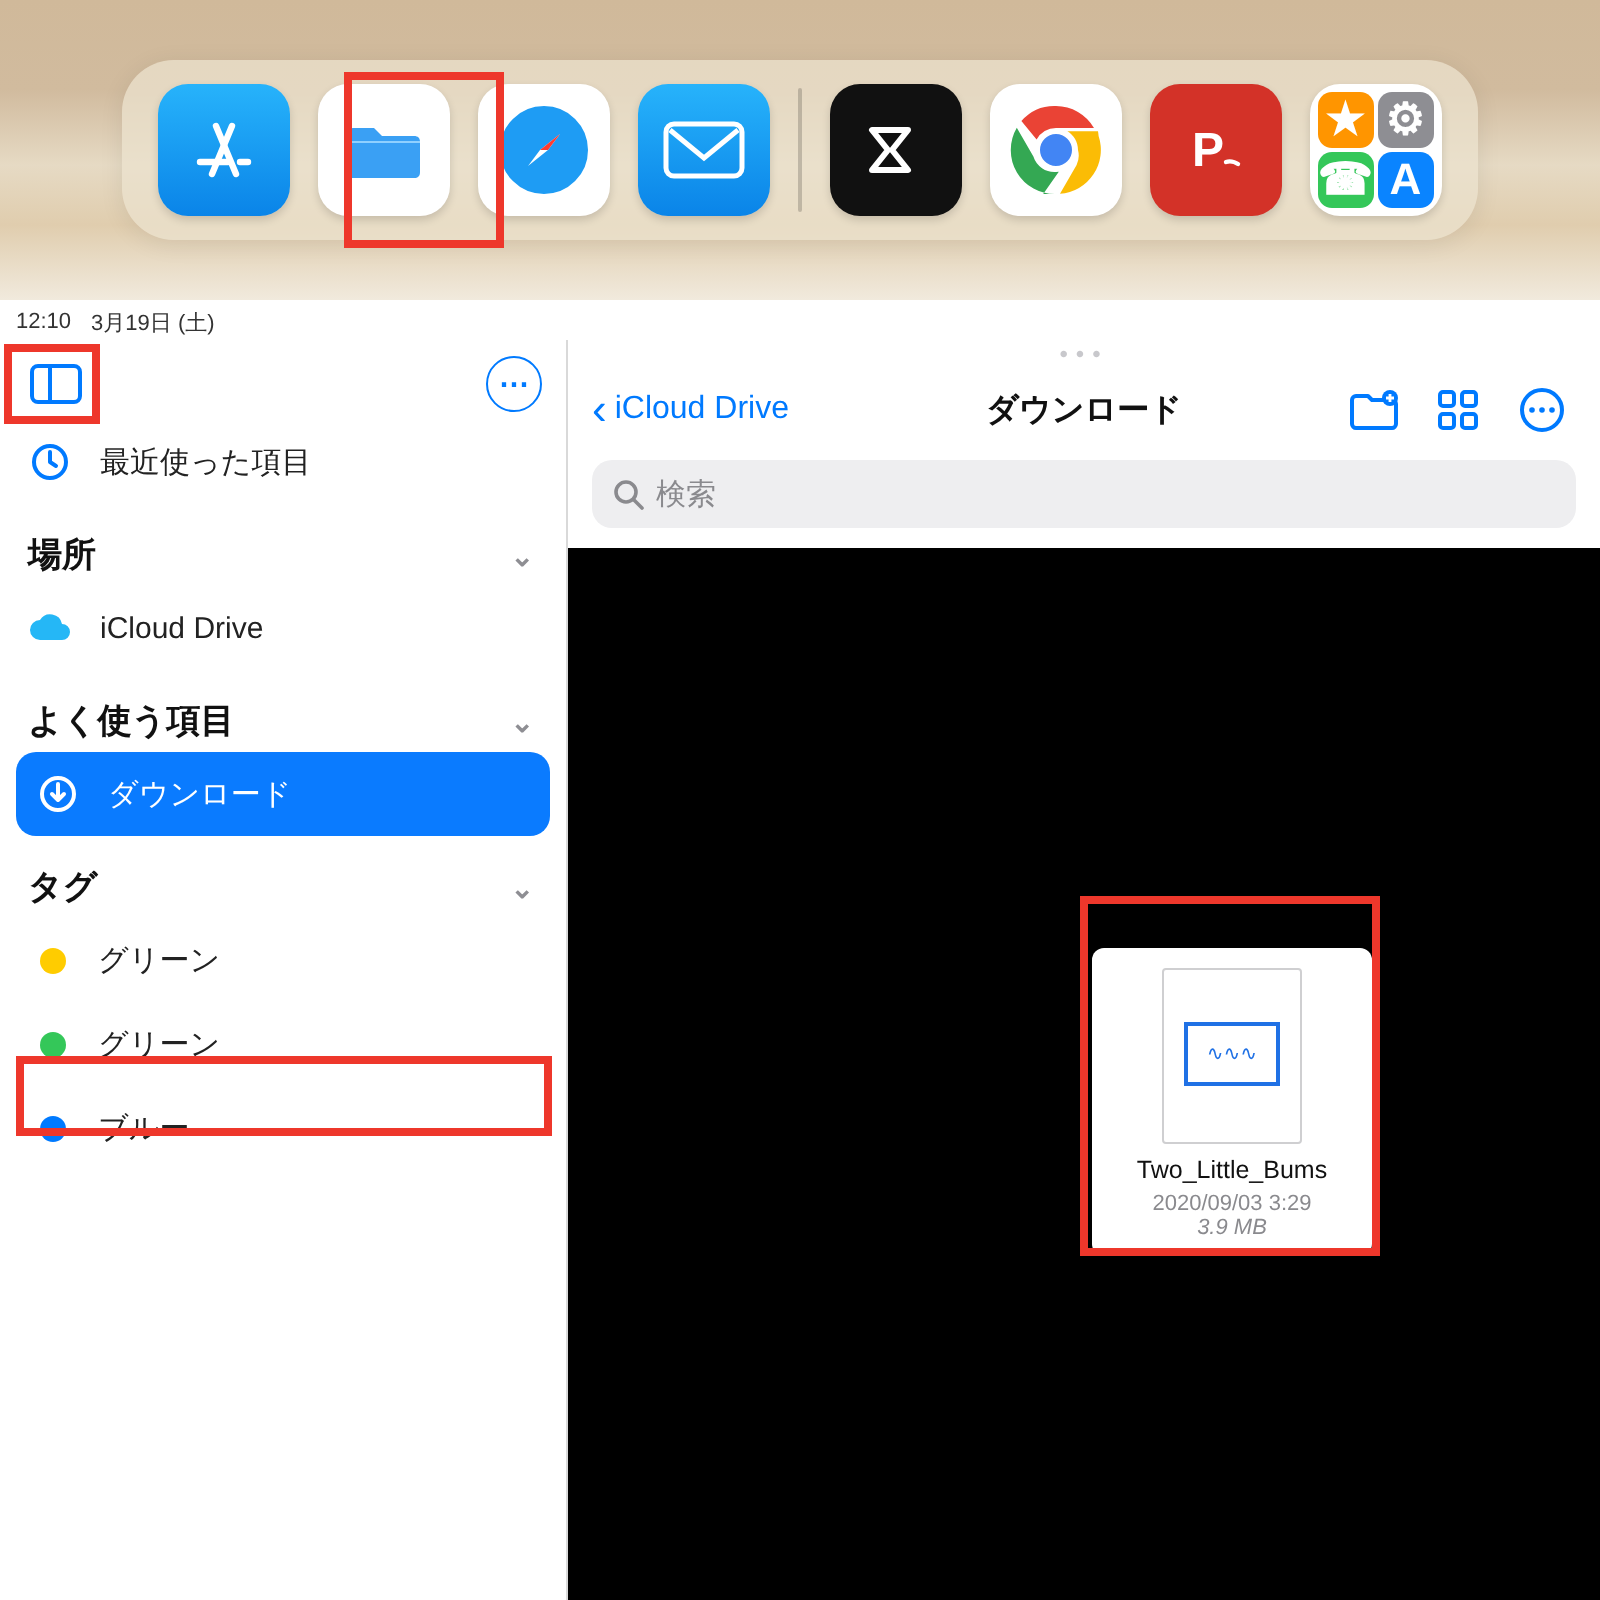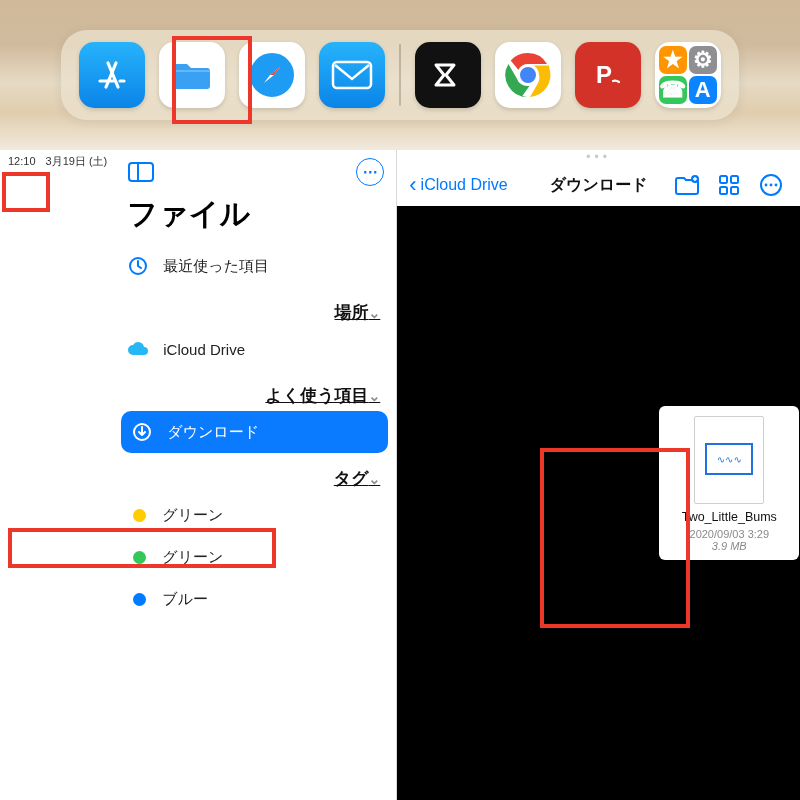--- a/index.html
+++ b/index.html
@@ -32,40 +32,40 @@
   .tile-blue { background: linear-gradient(180deg,#27b3fb,#0a84e8); }
   .tile-white { background: #fff; }
   .tile-black { background: #111; }
   .tile-red { background: #d33228; }
   .tile-multi { background: #fff; padding:0; }
 
   .quad { display:grid; grid-template-columns:1fr 1fr; grid-template-rows:1fr 1fr; gap:2px; width:100%; height:100%; padding:4px; }
   .quad > div { border-radius: 7px; display:flex;align-items:center;justify-content:center;font-size:22px;color:#fff;font-weight:600;}
 
   
-  .files-app { width: 800px; height: 650px; display:flex; flex-direction:row; background:#fff;border-radius:18px; }
+  .files-app { width: 800px; height: 650px; display:flex; flex-direction:column; background:#fff;border-radius:18px; }
   .status-bar { height: 20px; font-size: 11px; color:#333; padding: 2px 6px 0 8px; display:flex; align-items:center; gap:10px; }
   .status-bar span { display:inline-block; }
 
   .app-body { flex:1; display:flex; min-height:0; }
 
   
   .sidebar { width: 284px; border-right:1px solid #d9d9d9; display:flex; flex-direction:column; background:#fff; overflow:hidden; }
   .side-top { display:flex; align-items:center; justify-content:space-between; padding:4px 12px 0 8px; height:40px; }
   .side-toggle { width:40px; height:32px; display:flex; align-items:center; justify-content:center; color:#007aff; border-radius:6px; }
   .side-more { width:28px; height:28px; border-radius:14px; border:1.8px solid #007aff; color:#007aff; display:flex; align-items:center; justify-content:center; font-size:15px; font-weight:700;}
   .side-title { font-size:30px; font-weight:700; padding: 4px 14px 10px; }
   .side-scroll { flex:1; overflow-y:auto; padding-bottom: 20px; }
 
   .row { display:flex; align-items:center; height:42px; padding:0 14px; font-size:15px; color:#222; gap:14px; }
   .row .ico { width:22px; height:22px; display:flex;align-items:center;justify-content:center; color:#007aff; flex-shrink:0;}
   .row.sel { background:#0a7bff; color:#fff; border-radius:10px; margin:0 8px; padding:0 10px;}
   .row.sel .ico { color:#fff; }
 
-  .sec-head { display:flex; align-items:center; justify-content:flex-end; padding: 14px 16px 4px 14px; font-size:17px; font-weight:700; color:#111;text-decoration:underline;}
+  .sec-head { display:flex; align-items:center; justify-content:space-between; padding: 14px 16px 4px 14px; font-size:17px; font-weight:700; color:#111;}
   .sec-head .chev { color:#8e8e93; font-size:14px;}
 
   .tag-dot { width:13px; height:13px; border-radius:50%; margin-left:6px; margin-right:2px;}
 
   
   .main { flex:1; display:flex; flex-direction:column; min-width:0; }
   .grab { color:#c8c8cc; text-align:center; font-size:12px; letter-spacing:4px; height:14px; line-height:14px;}
   .toolbar { display:flex; align-items:center; height:42px; padding:0 12px; gap:8px; }
   .back { color:#007aff; font-size:16px; display:flex; align-items:center; gap:4px; font-weight:400;}
   .back .arr { font-size:22px; line-height:0; }
@@ -196,21 +196,20 @@
         <div class="side-toggle">
           <svg width="26" height="20" viewBox="0 0 26 20">
             <rect x="1" y="1" width="24" height="18" rx="3" class="svg-stroke"></rect>
             <line x1="10" y1="1" x2="10" y2="19" class="svg-stroke"></line>
           </svg>
         </div>
         <div class="side-more">
           <span>⋯</span>
         </div>
       </div>
-      <div class="side-title">ファイル</div>
 
       <div class="side-scroll">
         <div class="row">
           <span class="ico">
             <svg width="20" height="20" viewBox="0 0 20 20">
                 <circle cx="10" cy="10" r="8" class="svg-stroke"></circle>
                 <path d="M10 5v5l3 2" class="svg-stroke"></path>
               </svg>
           </span>
           <span>最近使った項目</span>
@@ -290,20 +289,27 @@
         <div class="tb-btn">
           <svg width="24" height="24" viewBox="0 0 24 24">
             <circle cx="12" cy="12" r="10" class="svg-stroke"></circle>
               <circle cx="7" cy="12" r="1.4" fill="currentColor"></circle>
               <circle cx="12" cy="12" r="1.4" fill="currentColor"></circle>
               <circle cx="17" cy="12" r="1.4" fill="currentColor"></circle>
           </svg>
         </div>
       </div>
 
+      <div class="searchbar">
+        <svg width="16" height="16" viewBox="0 0 16 16">
+          <circle cx="7" cy="7" r="5" fill="none" stroke="#8a8a8e" stroke-width="1.8"></circle>
+            <line x1="11" y1="11" x2="15" y2="15" stroke="#8a8a8e" stroke-width="1.8" stroke-linecap="round"></line>
+        </svg>
+        <span>検索</span>
+      </div>
 
       <div class="content">
         <div class="file-card">
           <div class="file-thumb">
             <div class="wave">∿∿∿</div>
           </div>
           <div class="file-name">Two_Little_Bums</div>
           <div class="file-date">2020/09/03 3:29</div>
           <div class="file-size">3.9 MB</div>
         </div>

